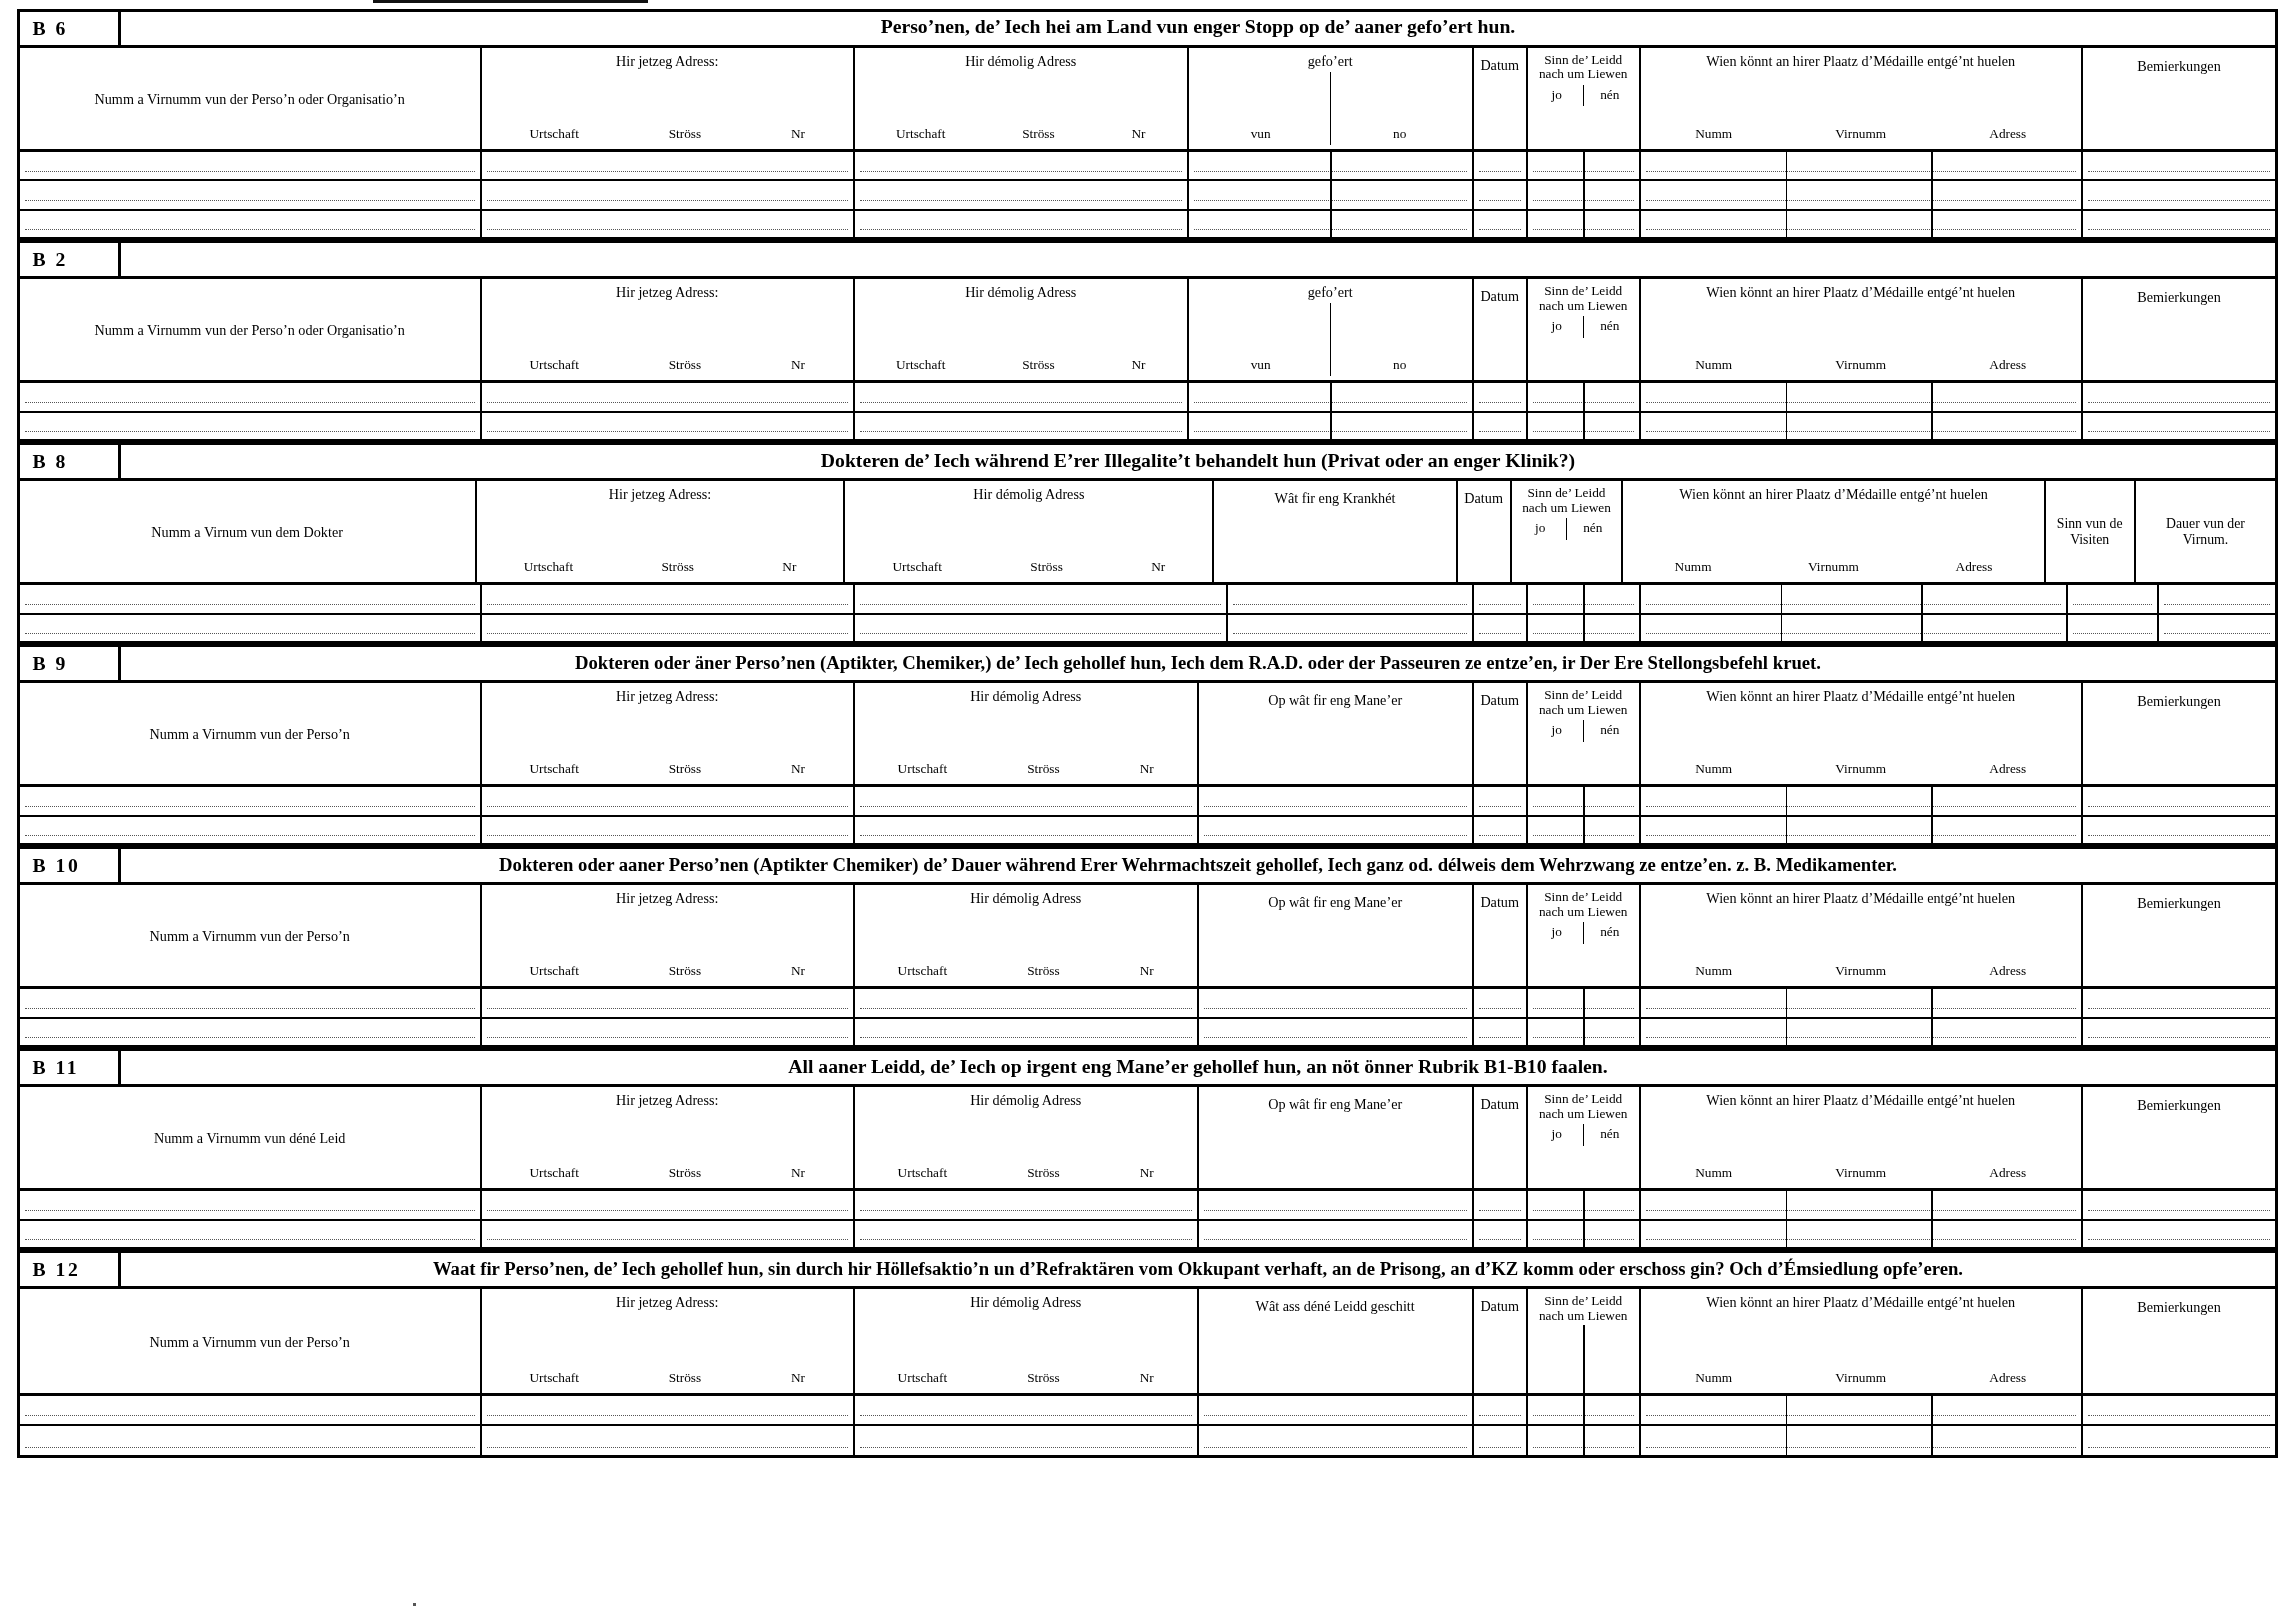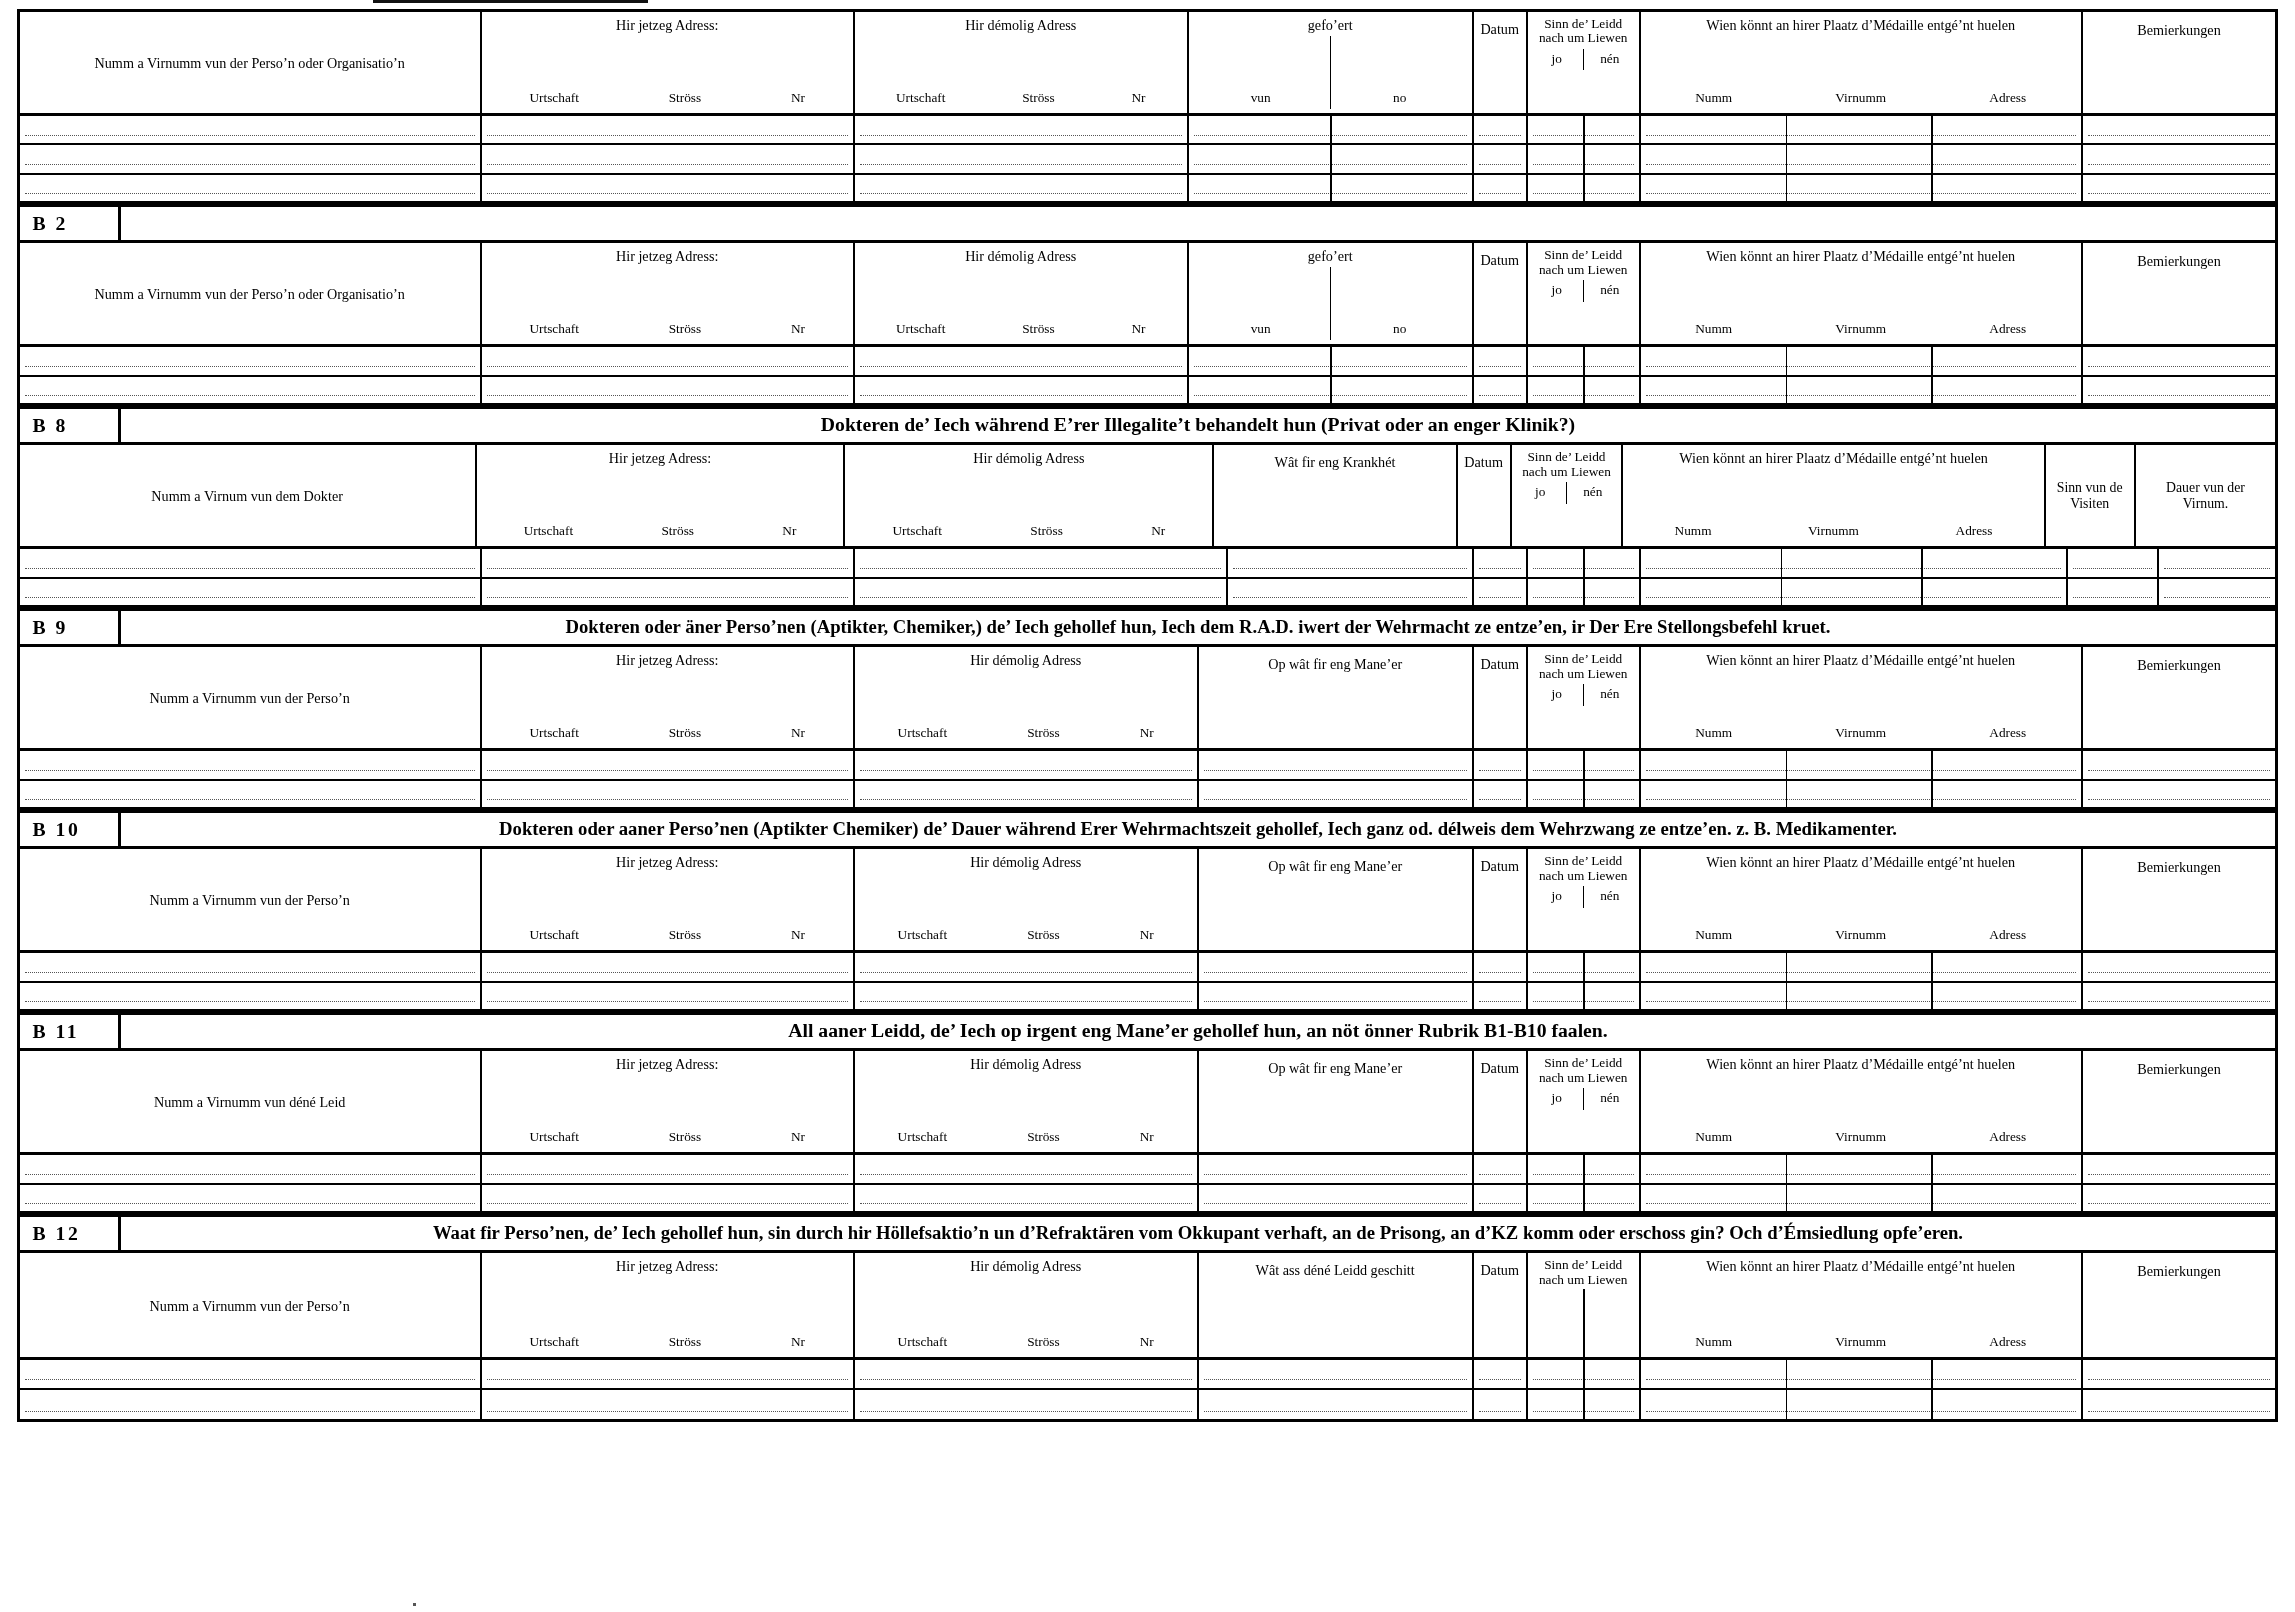--- a/index.html
+++ b/index.html
@@ -190,20 +190,24 @@
 </head>
 <body>
 
 <div id="sheet">
   <div class="topline"></div>
   <div class="bottom-speck"></div>
 
   <div class="form-stack">
 
     <div class="section">
+      <div class="sec-title-row">
+        <div class="sec-code">B 6</div>
+        <div class="sec-heading">Perso’nen, de’ Iech hei am Land vun enger Stopp op de’ aaner gefo’ert hun.</div>
+      </div>
 
       <div class="hdr-row" style="height:104px">
         <div class="col" style="width:462px">
           <div class="hdr-cell">
               <div class="centerv">Numm a Virnumm vun der Perso’n oder Organisatio’n</div>
             </div>
         </div>
         <div class="col" style="width:373px">
           <div class="hdr-cell">
             <div class="top">Hir jetzeg Adress:</div>
@@ -624,21 +628,21 @@
           </div>
         <div class="dcell" style="flex:1 1 auto">
             <div class="dotline"></div>
           </div>
       </div>
     </div>
 
     <div class="section">
       <div class="sec-title-row">
         <div class="sec-code">B 9</div>
-        <div class="sec-heading wide">Dokteren oder äner Perso’nen (Aptikter, Chemiker,) de’ Iech gehollef hun, Iech dem R.A.D. iwert der Wehrmacht ze entze’en, ir Der Ere Stellongsbefehl kruet.</div>
+        <div class="sec-heading wide">Dokteren oder äner Perso’nen (Aptikter, Chemiker,) de’ Iech gehollef hun, Iech dem R.A.D. oder der Passeuren ze entze’en, ir Der Ere Stellongsbefehl kruet.</div>
       </div>
 
       <div class="hdr-row" style="height:104px">
         <div class="col" style="width:462px">
           <div class="hdr-cell">
               <div class="centerv">Numm a Virnumm vun der Perso’n</div>
             </div>
         </div>
         <div class="col" style="width:373px">
           <div class="hdr-cell">

